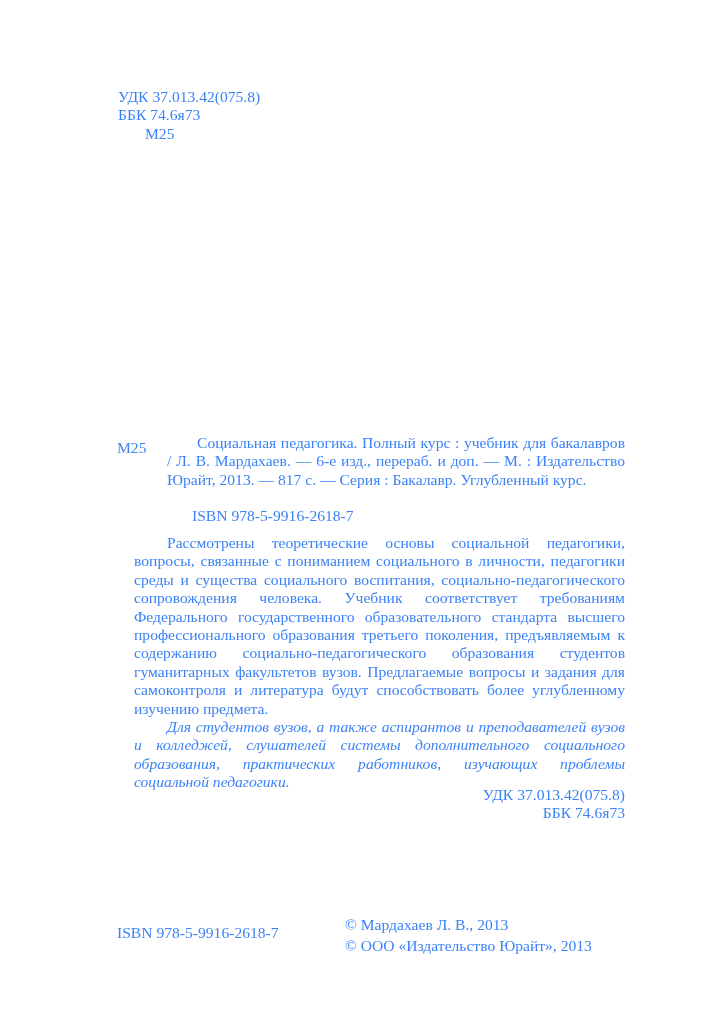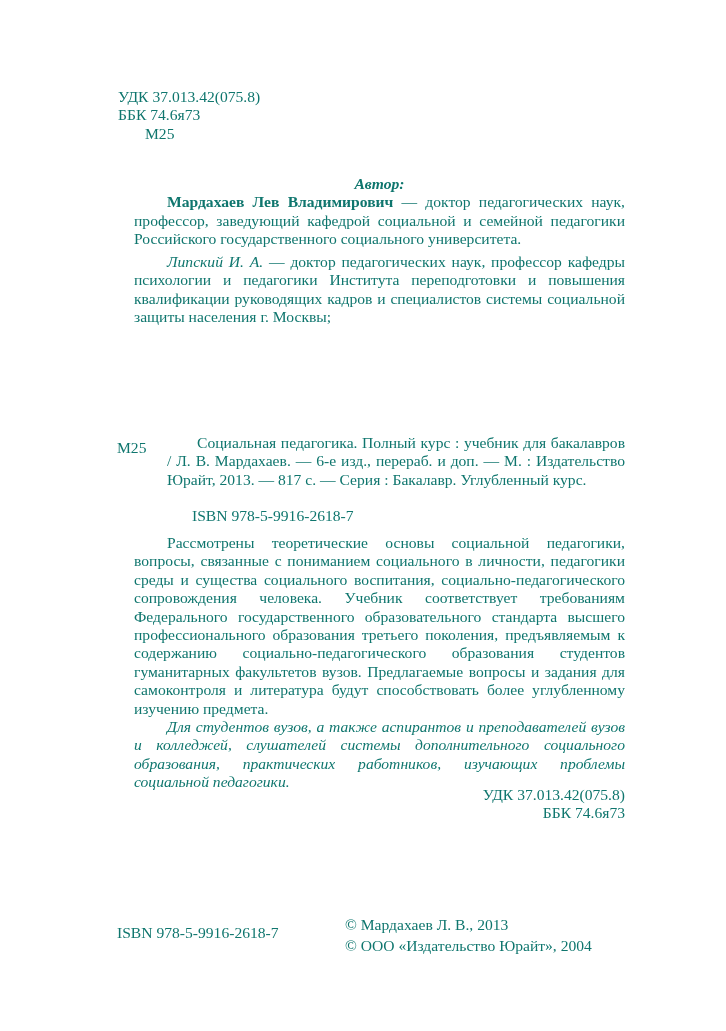--- a/index.html
+++ b/index.html
@@ -5,21 +5,21 @@
   html, body { margin: 0; padding: 0; background: #e8e8e8; }
   .page {
     position: relative;
     width: 726px;
     height: 1031px;
     margin: 0 auto;
     background: #ffffff;
     font-family: "Liberation Serif", "DejaVu Serif", serif;
     font-size: 15.6px;
     line-height: 18.4px;
-    color: #0f766e;
+    color: #3b82f6;
     overflow: hidden;
   }
   .abs { position: absolute; }
   .col { left: 134px; width: 491px; }
   p { margin: 0; text-align: justify; text-indent: 33px; }
   .section-heading {
     text-align: center;
     font-weight: bold;
     font-style: italic;
     text-indent: 0;
@@ -37,27 +37,22 @@
 <body>
 
 <div class="page">
 
   <div class="abs" style="left:118px; top:88px;">
     <div>УДК 37.013.42(075.8)</div>
     <div>ББК 74.6я73</div>
     <div style="margin-left:27px;">М25</div>
   </div>
 
-  <div class="abs col" style="top:175px;">
-    <p class="section-heading">Автор:</p>
-    <p><span class="lead-bold">Мардахаев Лев Владимирович</span><span> — доктор педагогических наук, профессор, заведующий кафедрой социальной и семейной педагогики Российского государственного социального университета.</span></p>
-  </div>
 
   <div class="abs col" style="top:253px;">
-    <p><span class="lead-italic">Липский И. А.</span><span> — доктор педагогических наук, профессор кафедры психологии и педагогики Института переподготовки и повышения квалификации руководящих кадров и специалистов системы социальной защиты населения г. Москвы;</span></p>
   </div>
 
   <div class="abs" style="left:167px; top:421px; width:458px;">
     <span class="biblio-code">М25</span>
     <p class="biblio-desc">Социальная педагогика. Полный курс : учебник для бакалавров / Л. В. Мардахаев. — 6-е изд., перераб. и доп. — М. : Издательство Юрайт, 2013. — 817 с. — Серия : Бакалавр. Углубленный курс.</p>
   </div>
 
   <div class="abs" style="left:192px; top:507px;">ISBN 978-5-9916-2618-7</div>
 
   <div class="abs col" style="top:534px;">
@@ -66,16 +61,16 @@
   </div>
 
   <div class="abs class-bottom" style="right:101px; top:786px;">
     <div>УДК 37.013.42(075.8)</div>
     <div>ББК 74.6я73</div>
   </div>
 
   <div class="abs" style="left:117px; top:924px;">ISBN 978-5-9916-2618-7</div>
   <div class="abs footer-copyright" style="left:345px; top:903px; line-height:21px;margin-top:11px;">
     <div>© Мардахаев Л. В., 2013</div>
-    <div>© ООО «Издательство Юрайт», 2004</div>
+    <div>© ООО «Издательство Юрайт», 2013</div>
   </div>
 
 </div>
 
 </body></html>

